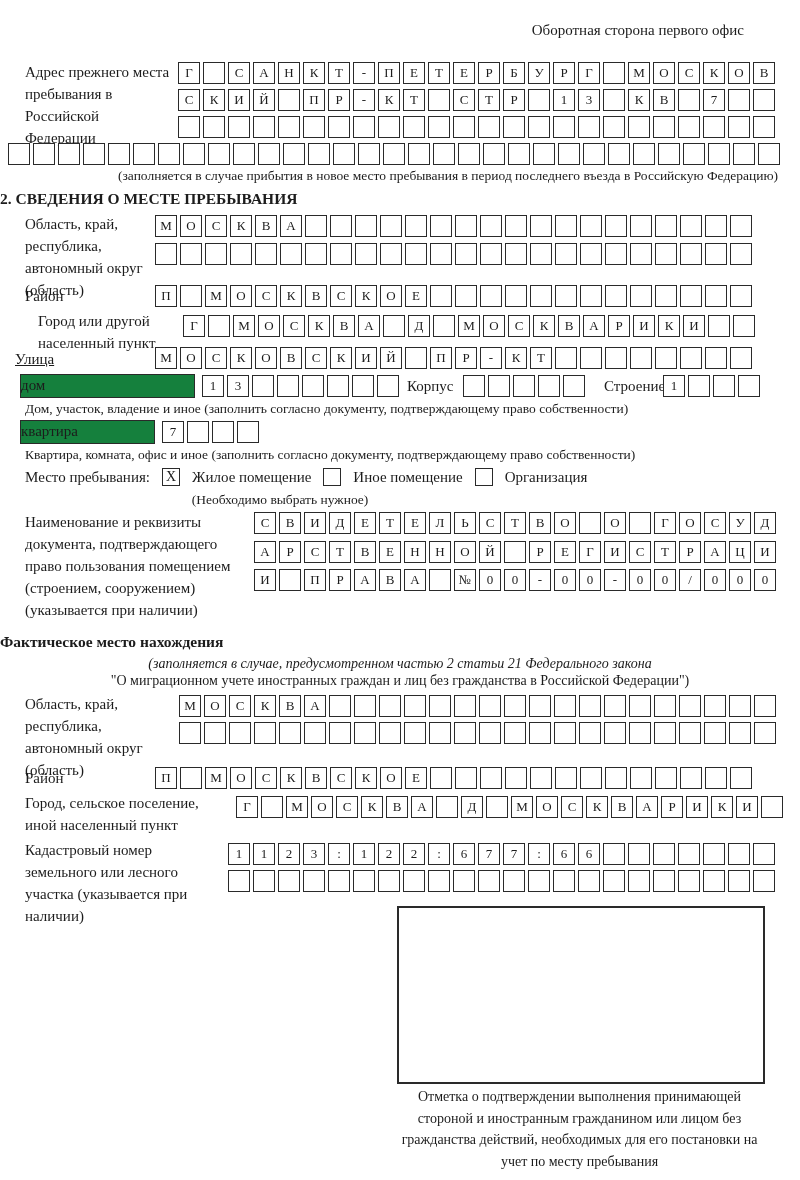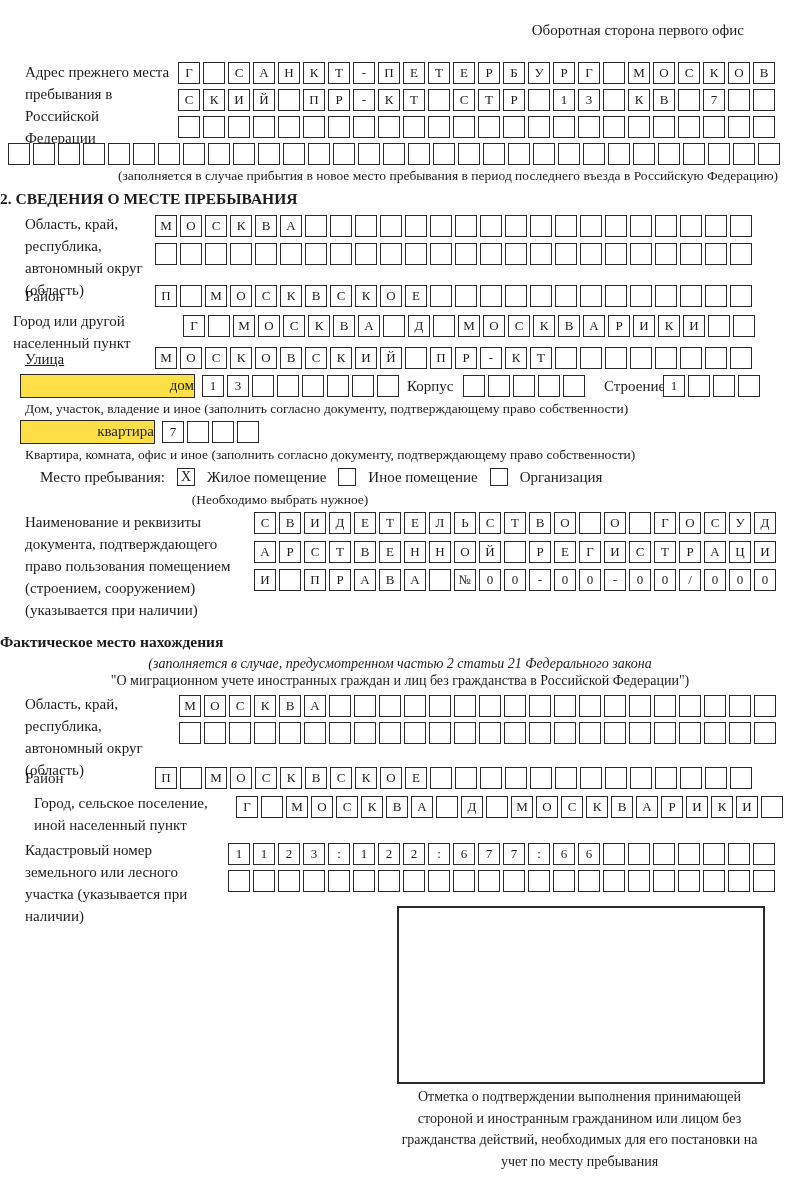--- a/index.html
+++ b/index.html
@@ -6,21 +6,21 @@
   body{width:800px;height:1180px;background:#fff;color:#1c1c1c;
        font-family:"Liberation Serif","DejaVu Serif",serif;position:relative;overflow:hidden;}
   .abs{position:absolute;}
   .lbl{position:absolute;font-size:15px;line-height:1.46;}
   .note{position:absolute;font-size:13.5px;text-align:center;}
   .hdr{position:absolute;font-weight:bold;font-size:15.5px;width:100%;}
   .cellrow{position:absolute;display:flex;gap:3px;}
   .cell{box-sizing:border-box;width:22px;height:22px;border:1.6px solid #2a2a2a;
         font-size:13px;line-height:19px;text-align:center;flex:0 0 auto;background:#fff;}
   .bigbox{position:absolute;box-sizing:border-box;height:24px;border:1.6px solid #2a2a2a;
-        font-size:15px;text-align:right;line-height:21px;background:#fde047;}
+        font-size:15px;text-align:left;line-height:21px;background:#15803d;}
   .chk{box-sizing:border-box;width:18px;height:18px;border:1.6px solid #2a2a2a;
        font-size:14px;line-height:15px;text-align:center;display:inline-block;}
   .stayrow{position:absolute;display:flex;align-items:center;font-size:15px;}
   .stamp{position:absolute;border:2px solid #2a2a2a;background:#fff;}
   .stampnote{position:absolute;font-size:14px;line-height:1.55;text-align:center;}
 </style>
 </head>
 <body>
 
 <div class="abs" style="top:22px;right:56px;font-size:15px;">Оборотная сторона первого офис</div>
@@ -216,21 +216,21 @@
     <div class="cell"></div>
     <div class="cell"></div>
     <div class="cell"></div>
     <div class="cell"></div>
     <div class="cell"></div>
     <div class="cell"></div>
     <div class="cell"></div>
     <div class="cell"></div>
   </div>
 
-<div class="lbl" style="left:13px;top:311px;width:150px;">Город или другой населенный пункт</div>
+<div class="lbl" style="left:38px;top:311px;width:150px;">Город или другой населенный пункт</div>
 <div class="cellrow" style="left:183px;top:315px;">
     <div class="cell">Г</div>
     <div class="cell"></div>
     <div class="cell">М</div>
     <div class="cell">О</div>
     <div class="cell">С</div>
     <div class="cell">К</div>
     <div class="cell">В</div>
     <div class="cell">А</div>
     <div class="cell"></div>
@@ -243,21 +243,21 @@
     <div class="cell">В</div>
     <div class="cell">А</div>
     <div class="cell">Р</div>
     <div class="cell">И</div>
     <div class="cell">К</div>
     <div class="cell">И</div>
     <div class="cell"></div>
     <div class="cell"></div>
   </div>
 
-<div class="lbl" style="left:25px;top:349px;text-decoration:underline;">Улица</div>
+<div class="lbl" style="left:15px;top:349px;text-decoration:underline;">Улица</div>
 <div class="cellrow" style="left:155px;top:347px;">
     <div class="cell">М</div>
     <div class="cell">О</div>
     <div class="cell">С</div>
     <div class="cell">К</div>
     <div class="cell">О</div>
     <div class="cell">В</div>
     <div class="cell">С</div>
     <div class="cell">К</div>
     <div class="cell">И</div>
@@ -308,21 +308,21 @@
 
 <div class="bigbox" style="left:20px;top:420px;width:135px;">квартира</div>
 <div class="cellrow" style="left:162px;top:421px;">
     <div class="cell">7</div>
     <div class="cell"></div>
     <div class="cell"></div>
     <div class="cell"></div>
   </div>
 <div class="note" style="left:25px;top:447px;text-align:right;">Квартира, комната, офис и иное (заполнить согласно документу, подтверждающему право собственности)</div>
 
-<div class="stayrow" style="left:40px;top:468px;gap:12px;">
+<div class="stayrow" style="left:25px;top:468px;gap:12px;">
   <span>Место пребывания:</span>
   <span class="chk">X</span>
   <span>Жилое помещение</span>
   <span class="chk"></span>
   <span>Иное помещение</span>
   <span class="chk"></span>
   <span>Организация</span>
 </div>
 <div class="note" style="left:130px;top:492px;width:300px;">(Необходимо выбрать нужное)</div>
 
@@ -476,21 +476,21 @@
     <div class="cell"></div>
     <div class="cell"></div>
     <div class="cell"></div>
     <div class="cell"></div>
     <div class="cell"></div>
     <div class="cell"></div>
     <div class="cell"></div>
     <div class="cell"></div>
   </div>
 
-<div class="lbl" style="left:25px;top:793px;width:200px;margin-left:9px;">Город, сельское поселение, иной населенный пункт</div>
+<div class="lbl" style="left:25px;top:793px;width:200px;">Город, сельское поселение, иной населенный пункт</div>
 <div class="cellrow" style="left:236px;top:796px;">
     <div class="cell">Г</div>
     <div class="cell"></div>
     <div class="cell">М</div>
     <div class="cell">О</div>
     <div class="cell">С</div>
     <div class="cell">К</div>
     <div class="cell">В</div>
     <div class="cell">А</div>
     <div class="cell"></div>

